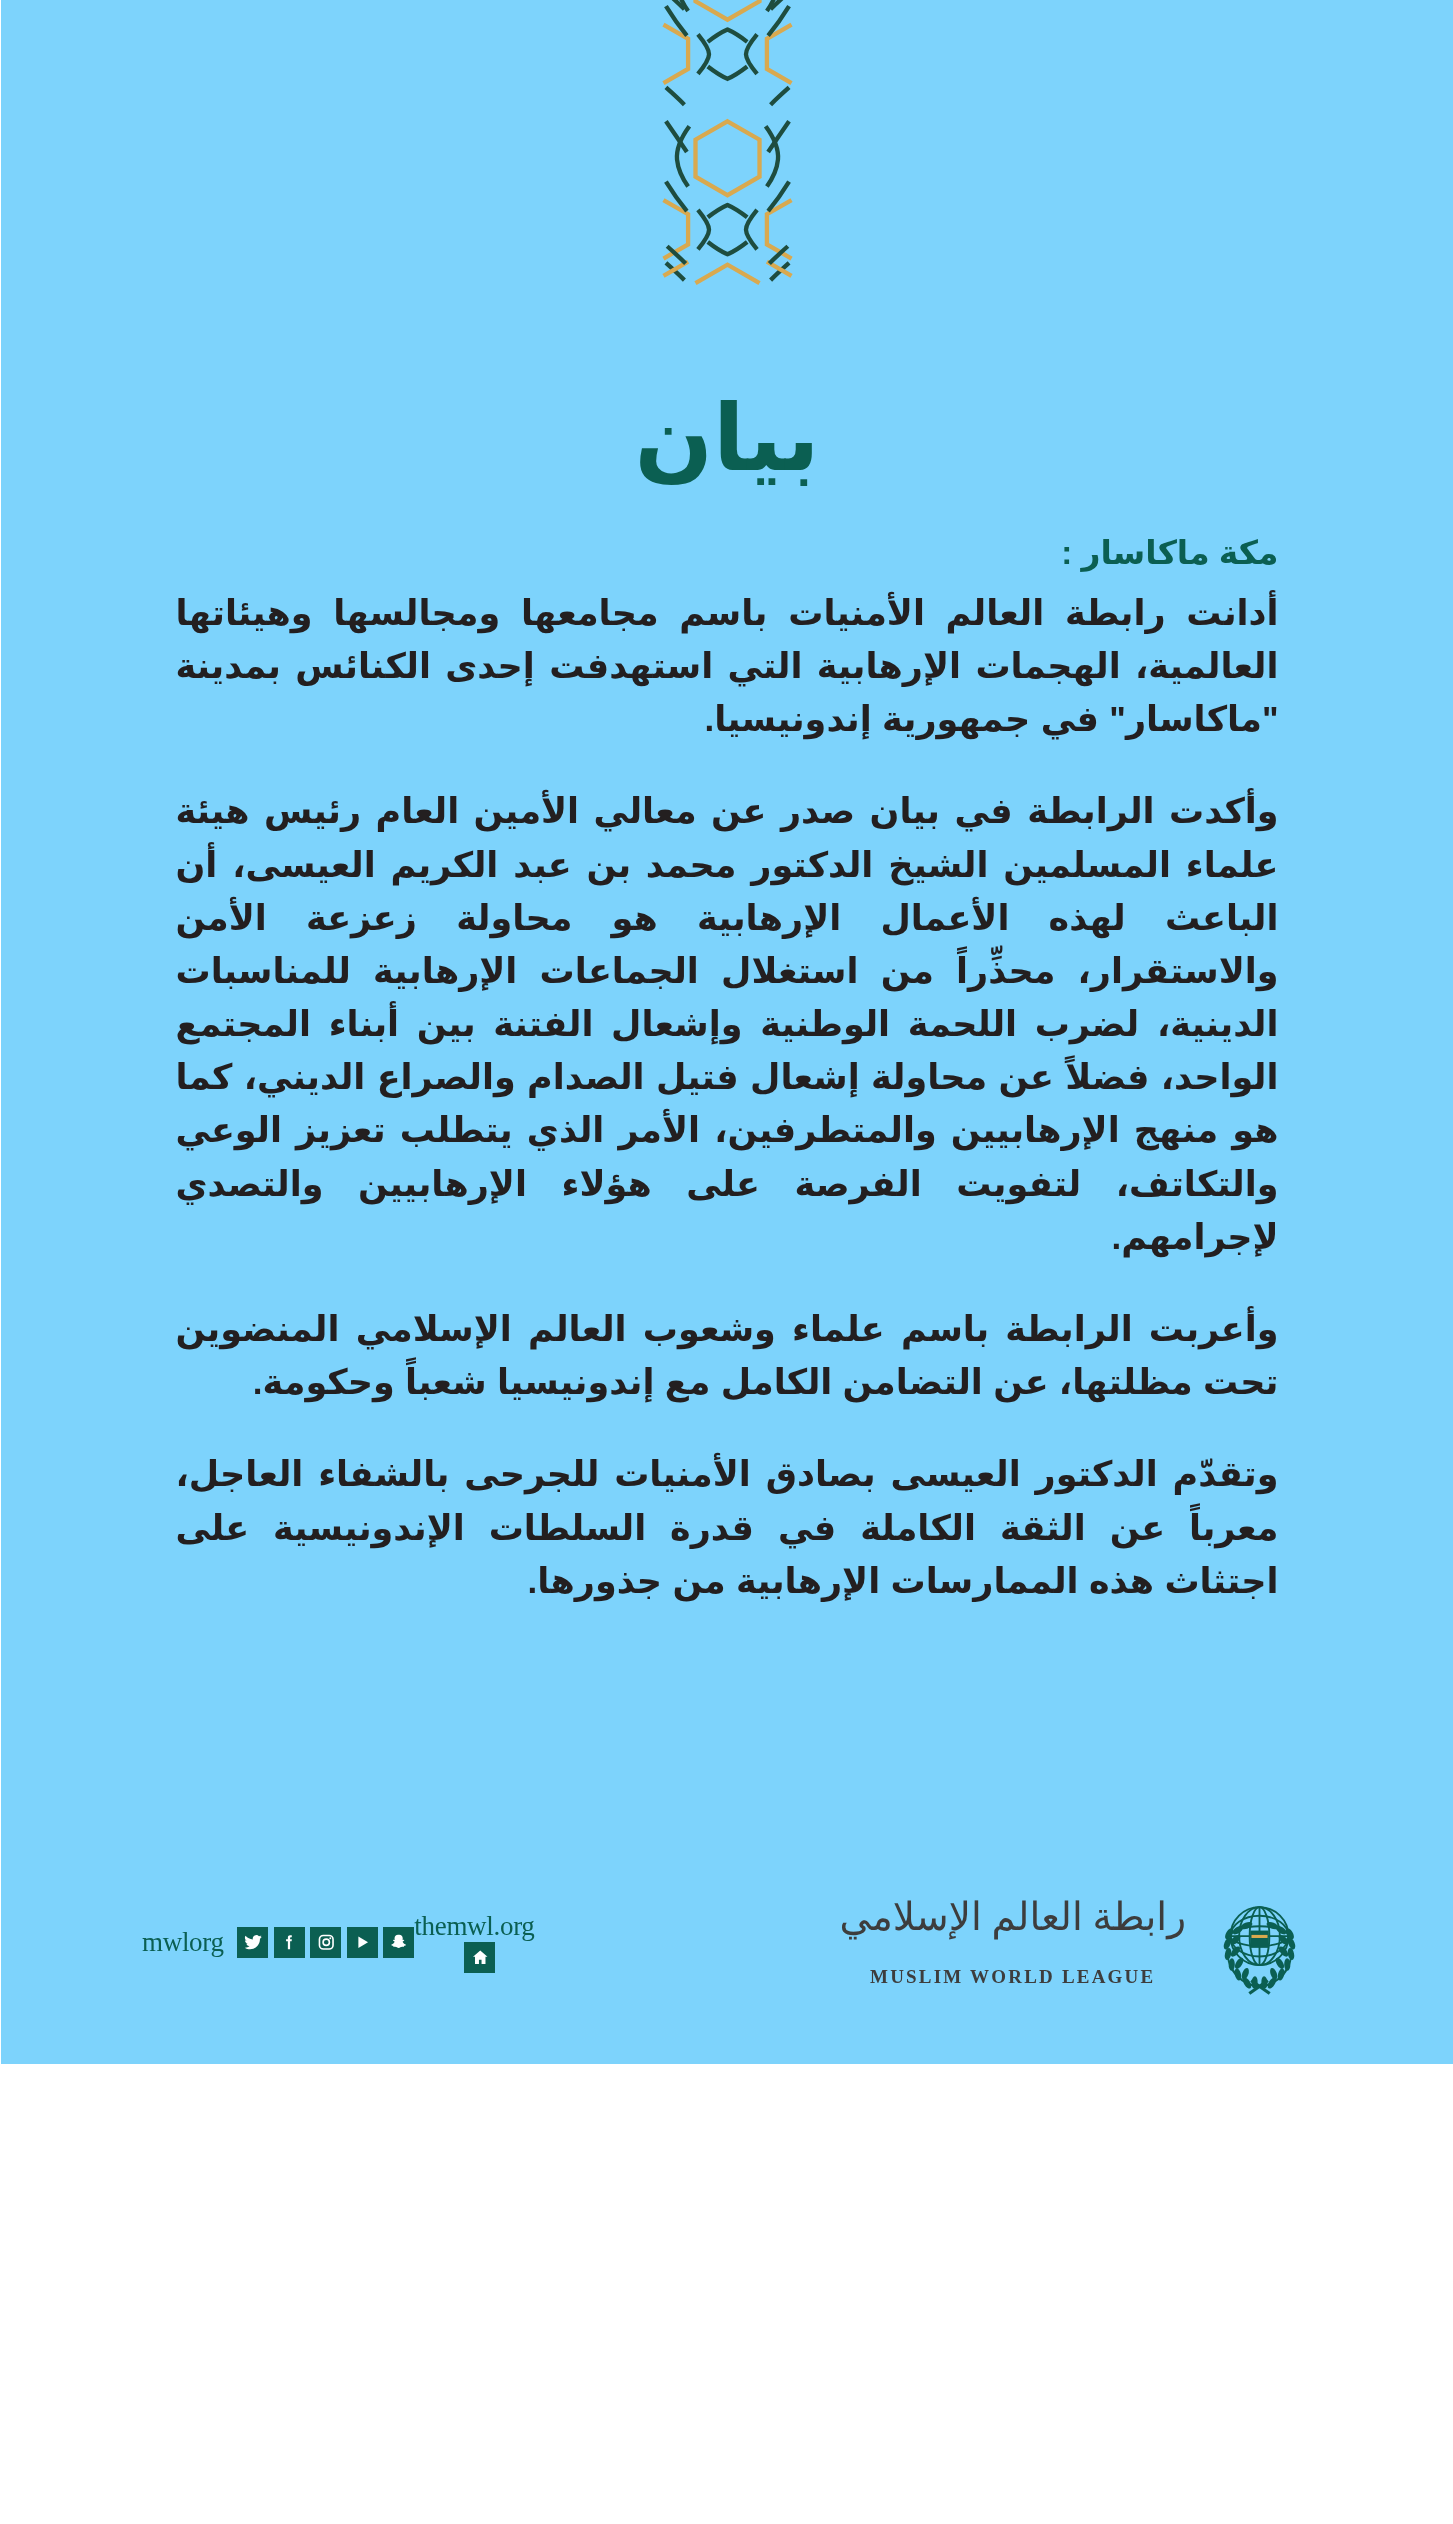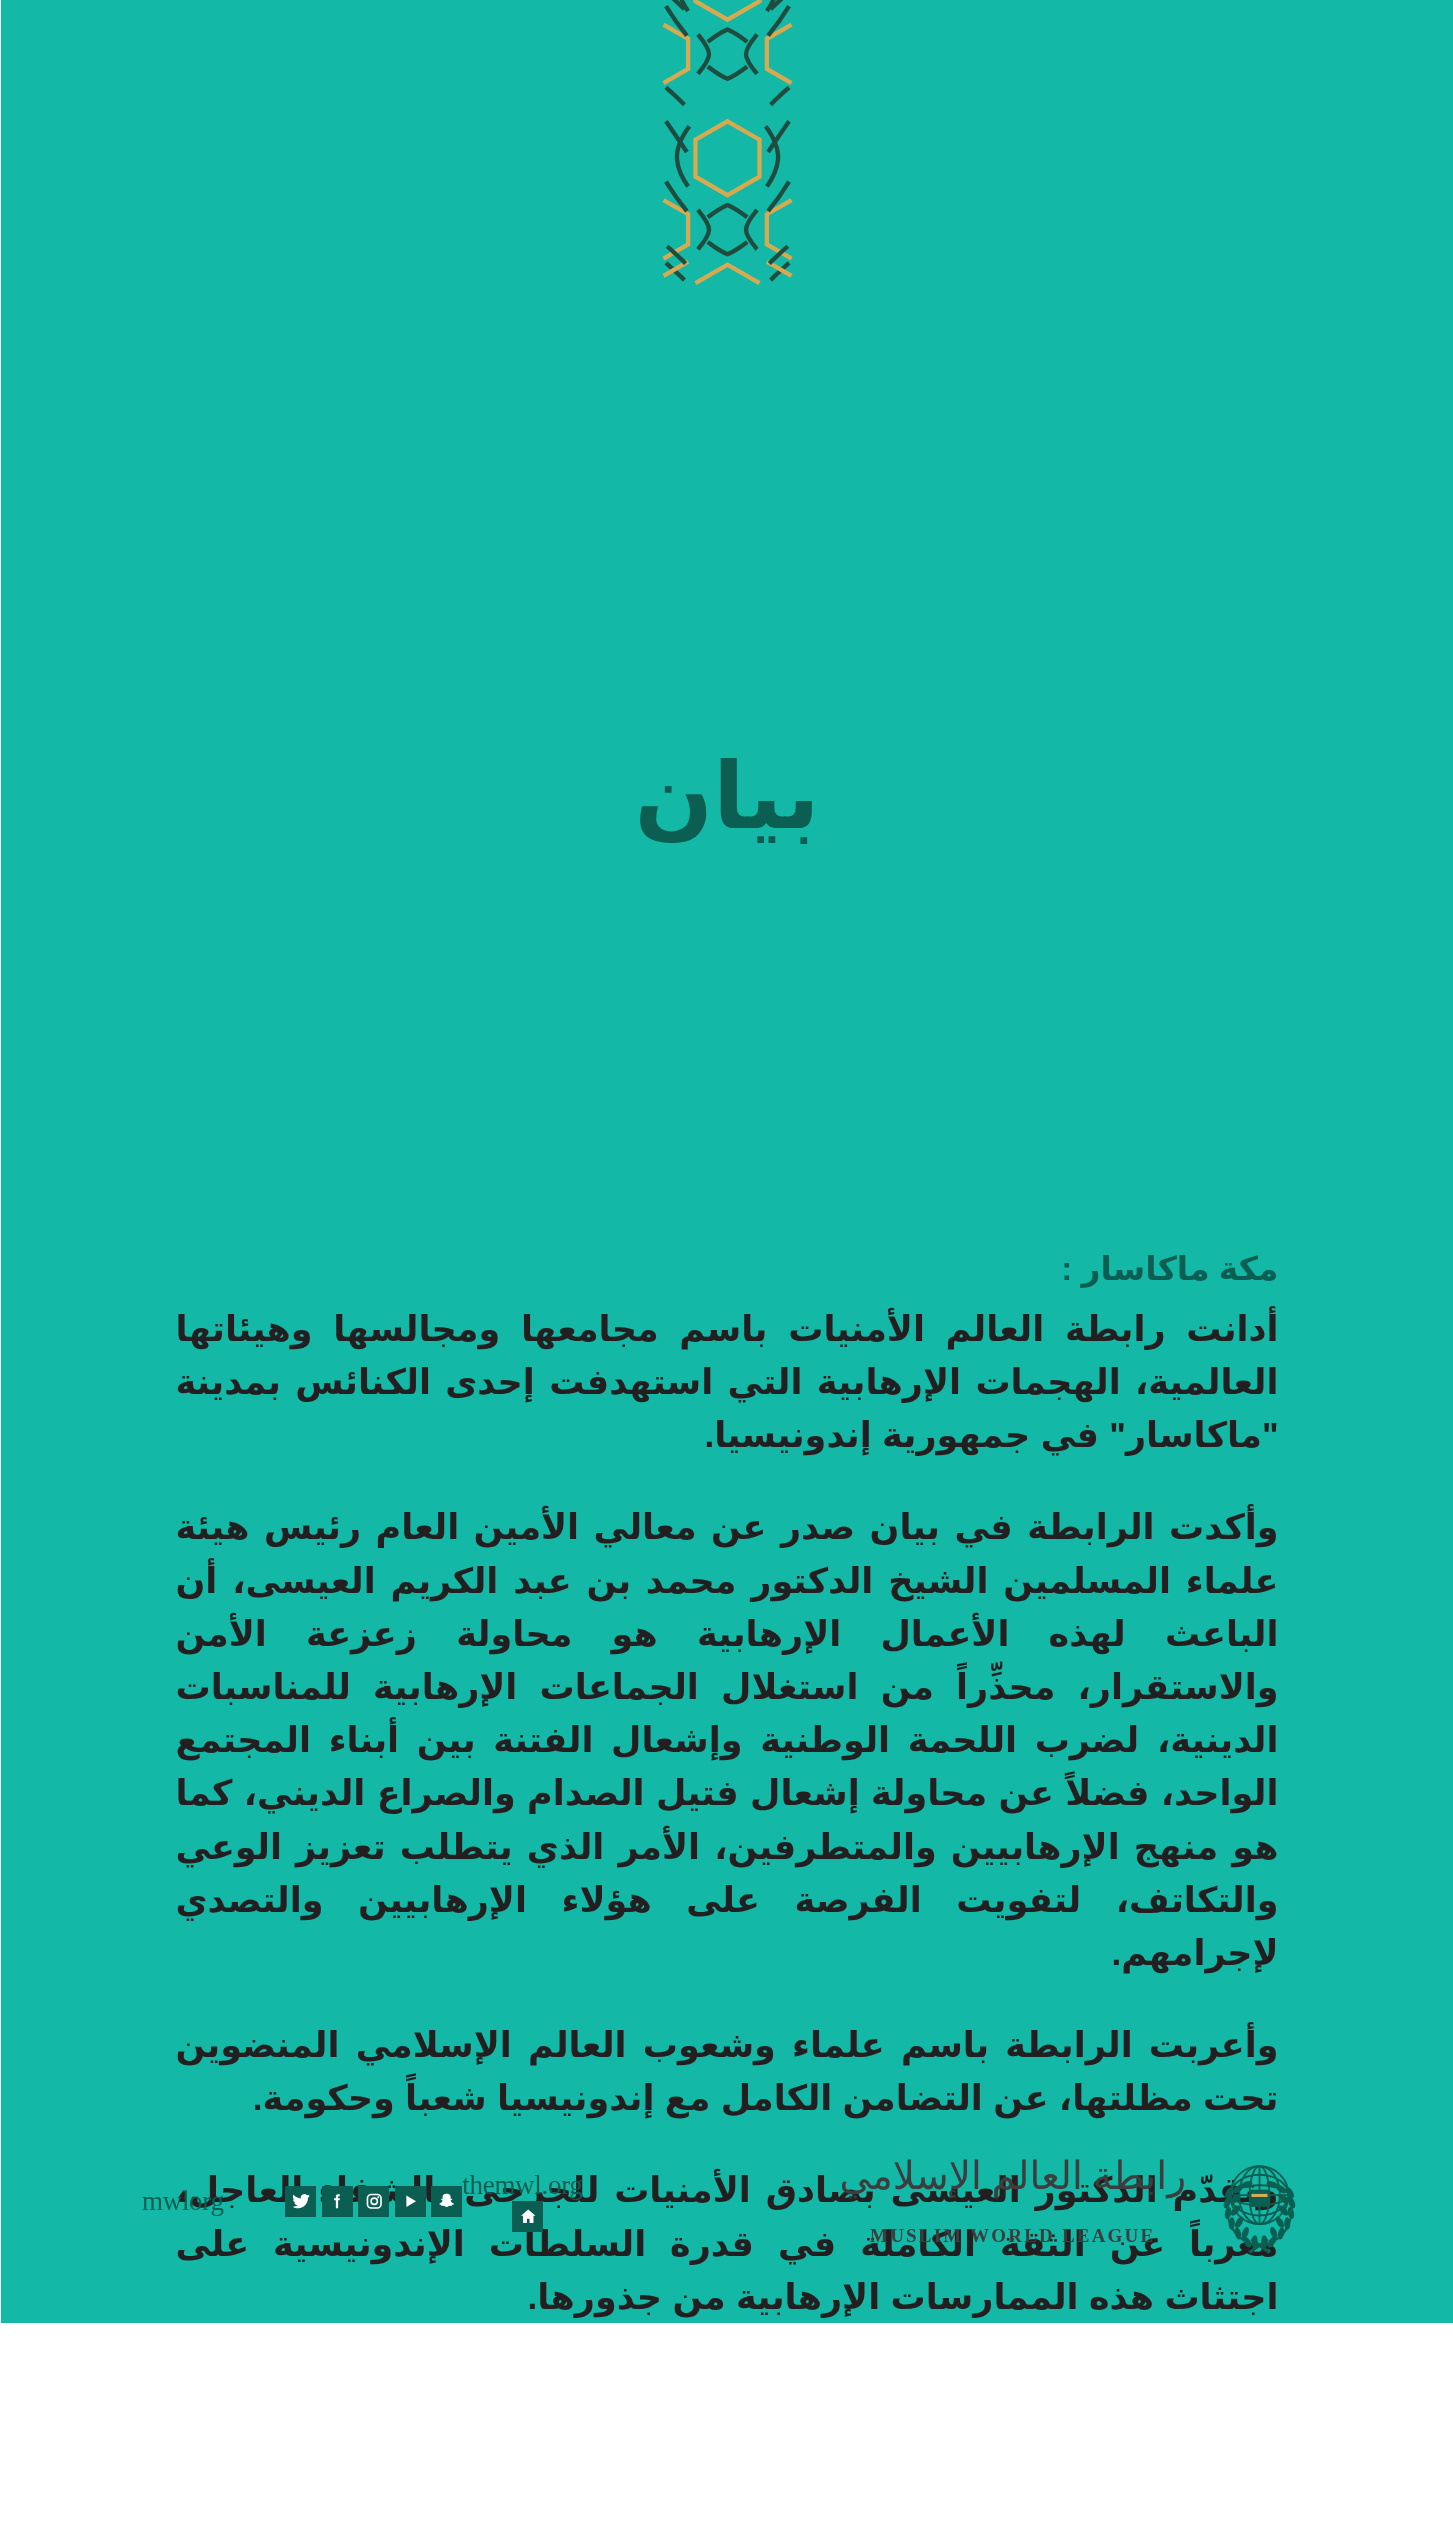--- a/index.html
+++ b/index.html
@@ -10,27 +10,26 @@
   body {
     width: 1454px;
     height: 2525px;
     font-family: "Liberation Sans", "DejaVu Sans", sans-serif;
     position: relative;
     overflow: hidden;
   }
 
   .page {
     width: 1454px;
-    height: 2323px;
+    height: 2064px;
     position: relative;
-    background: #14b8a6;
+    background: #7dd3fc;
     display: flex;
     flex-direction: column;
     align-items: center;
-    justify-content: space-between;
   }
 
   
   .ornament-wrap {
     width: 1454px;
     height: 354px;
     display: flex;
     justify-content: center;
     align-items: flex-start;
     overflow: hidden;
@@ -100,21 +99,20 @@
     align-items: center;
     direction: ltr;
     padding: 0 142px;
     box-sizing: border-box;
   }
 
   .social-block {
     display: flex;
     align-items: center;
     direction: ltr;
-    gap: 48px;
   }
   .handle {
     font-size: 27px;
     color: #0b5f52;
     font-family: "Liberation Serif", "DejaVu Serif", serif;
     letter-spacing: -0.3px;
     white-space: nowrap;
   }
   .icons {
     display: flex;

